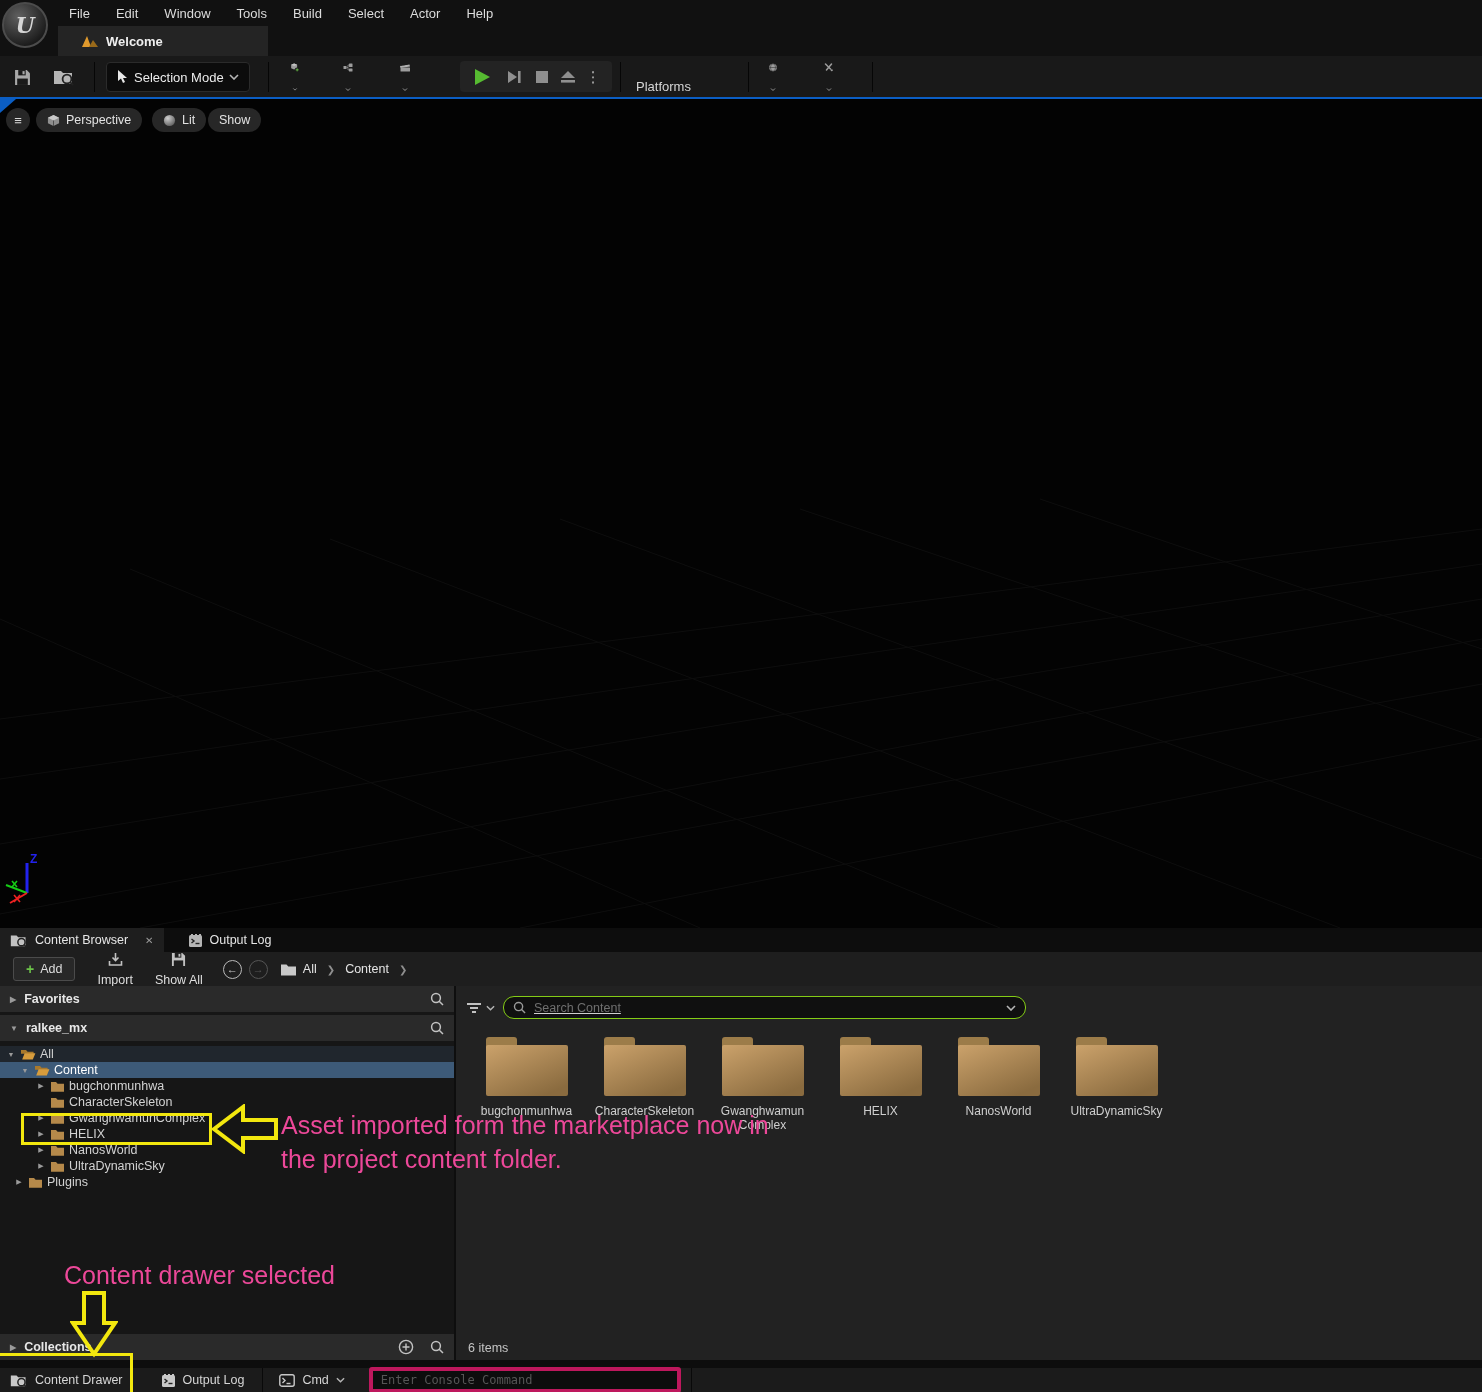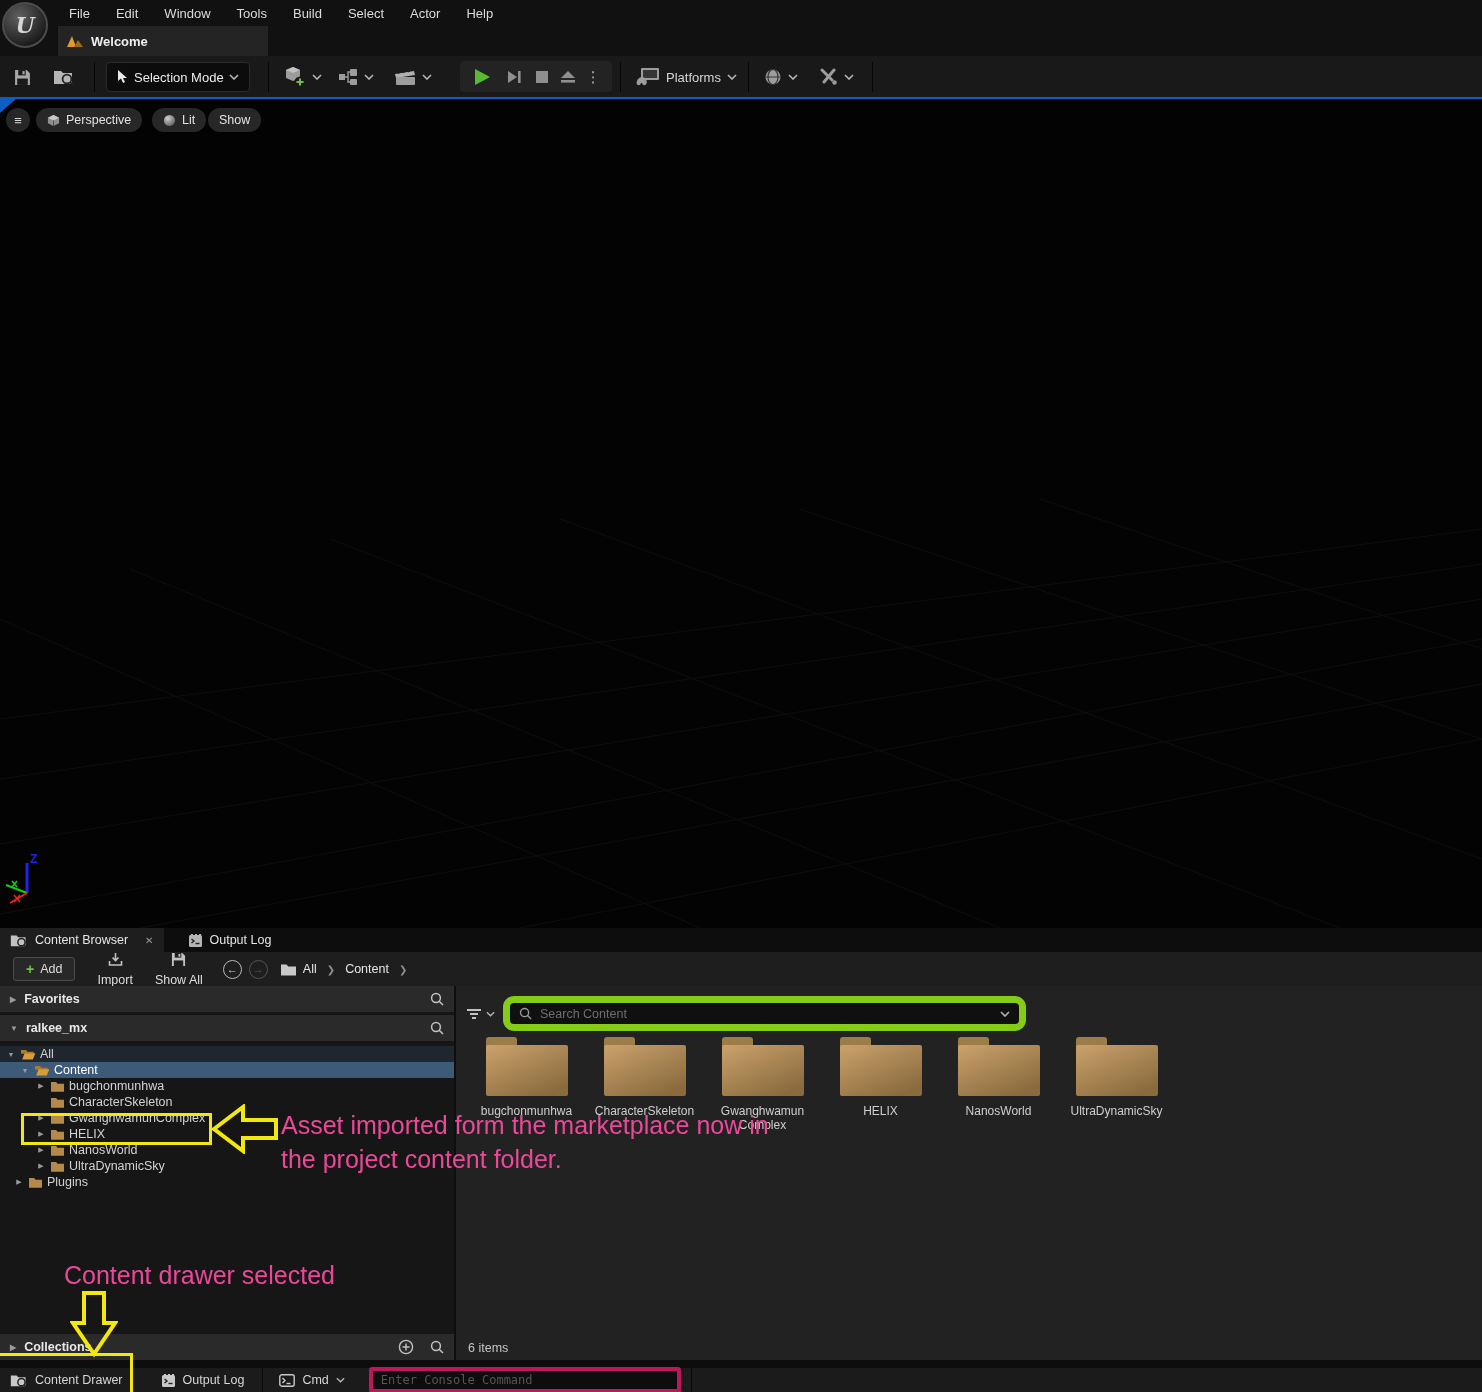--- a/index.html
+++ b/index.html
@@ -6,29 +6,29 @@
   #app{position:relative;width:1482px;height:1392px;background:#141414;overflow:hidden;
        font-family:"Liberation Sans",sans-serif;color:#cfcfcf;-webkit-font-smoothing:antialiased;}
   .abs{position:absolute;}
   .row{display:flex;align-items:center;}
   svg{display:block;}
 
   
   .menubar{left:0;top:0;width:1482px;height:26px;background:#111;display:flex;align-items:center;padding-left:56px;box-sizing:border-box;}
   .menu-item{padding:3px 13px;font-size:13px;color:#dcdcdc;cursor:default;}
   .tabrow{left:0;top:26px;width:1482px;height:30px;background:#111;}
-  .doc-tab{position:absolute;left:58px;top:0;width:210px;height:30px;background:#242424;display:flex;align-items:center;gap:8px;padding-left:9px;box-sizing:border-box;font-size:13px;color:#efefef;font-weight:bold;}
+  .doc-tab{position:absolute;left:58px;top:0;width:210px;height:30px;background:#242424;display:flex;align-items:center;gap:8px;padding-left:24px;box-sizing:border-box;font-size:13px;color:#efefef;font-weight:bold;}
   .ue-logo{position:absolute;left:2px;top:2px;width:42px;height:42px;border-radius:50%;
     background:radial-gradient(circle at 35% 30%, #606060, #1b1b1b 75%);border:2px solid #4c4c4c;
     display:flex;align-items:center;justify-content:center;font-family:"DejaVu Serif",serif;font-style:italic;font-weight:bold;font-size:22px;color:#d6d6d6;z-index:5;}
   .toolbar{left:0;top:56px;width:1482px;height:41px;background:#191919;}
   .tb-icon-btn{position:absolute;top:7px;width:28px;height:28px;display:flex;align-items:center;justify-content:center;border-radius:3px;}
   .vsep{position:absolute;top:6px;width:1px;height:30px;background:#060606;}
   .mode-btn{position:absolute;left:106px;top:6px;height:28px;background:#0c0c0c;border:1px solid #2b2b2b;border-radius:4px;display:flex;align-items:center;gap:5px;padding:0 10px;font-size:13px;color:#ececec;}
-  .dd-btn{position:absolute;top:7px;height:28px;display:flex;align-items:center;gap:6px;color:#b5b5b5;}
+  .dd-btn{position:absolute;top:7px;height:28px;display:flex;align-items:center;gap:16px;color:#b5b5b5;flex-direction:column;}
   .play-bg{position:absolute;left:460px;top:5px;width:152px;height:31px;background:#232323;border-radius:4px;}
   .chev{stroke:#b5b5b5;stroke-width:1.6;fill:none;}
 
   
   .viewport{left:0;top:97px;width:1482px;height:831px;background:#030303;border-top:2px solid #0b5ec4;box-sizing:border-box;}
   .vp-tri{position:absolute;left:0;top:0;width:0;height:0;border-left:16px solid #0b5ec4;border-bottom:14px solid transparent;}
   .vp-pill{position:absolute;top:9px;height:24px;background:rgba(42,42,42,.92);border-radius:12px;display:flex;align-items:center;gap:6px;padding:0 11px;font-size:12.5px;color:#e2e2e2;}
   .vp-circle{position:absolute;left:6px;top:9px;width:24px;height:24px;border-radius:50%;background:rgba(42,42,42,.92);display:flex;align-items:center;justify-content:center;color:#d8d8d8;font-size:13px;}
 
   
@@ -48,21 +48,21 @@
   .panel-hdr{height:26px;background:#2a2a2a;display:flex;align-items:center;gap:8px;padding:0 10px;font-size:12.5px;font-weight:bold;color:#e8e8e8;margin-bottom:3px;}
   .hdr-sp{flex:1;}
   .tree{padding-top:2px;font-size:12.5px;color:#d2d2d2;}
   .trow{height:16px;display:flex;align-items:center;gap:4px;white-space:nowrap;}
   .trow .exp{width:10px;font-size:7px;color:#9a9a9a;text-align:center;flex:none;}
   .trow.sel{background:#3d5a78;}
   .trow.semi{background:#20262d;}
   .collections{position:absolute;left:0;bottom:0;width:100%;box-sizing:border-box;margin:0;}
   .cb-right{position:relative;flex:1;background:#222;}
   .filter-row{position:absolute;left:10px;top:10px;display:flex;align-items:center;gap:8px;width:560px;}
-  .search-pill{flex:1;height:21px;background:#101010;border:7px solid #84cc16;border-radius:11px;display:flex;align-items:center;gap:6px;padding:0 9px;}
+  .search-pill{flex:1;height:21px;background:#101010;border:1px solid #84cc16;border-radius:11px;display:flex;align-items:center;gap:6px;padding:0 9px;text-decoration:underline;}
   .search-pill input{flex:1;background:transparent;border:none;outline:none;color:#bdbdbd;font-size:12.5px;font-family:"Liberation Sans",sans-serif;}
   .search-pill input::placeholder{color:#6f6f6f;}
   .tiles{position:absolute;left:14px;top:50px;display:flex;gap:5px;}
   .tile{width:113px;display:flex;flex-direction:column;align-items:center;}
   .tile .lbl{margin-top:6px;font-size:12px;line-height:14px;color:#cfcfcf;text-align:center;max-width:104px;}
   .items-count{position:absolute;left:12px;bottom:5px;font-size:12.5px;color:#c4c4c4;}
 
   .gapstrip{left:0;top:1360px;width:1482px;height:8px;background:#0d0d0d;}
   .statusbar{left:0;top:1368px;width:1482px;height:24px;background:#1b1b1b;display:flex;align-items:center;font-size:12.5px;color:#d6d6d6;}
   .sb-btn{display:flex;align-items:center;gap:7px;padding:0 10px;height:24px;}

